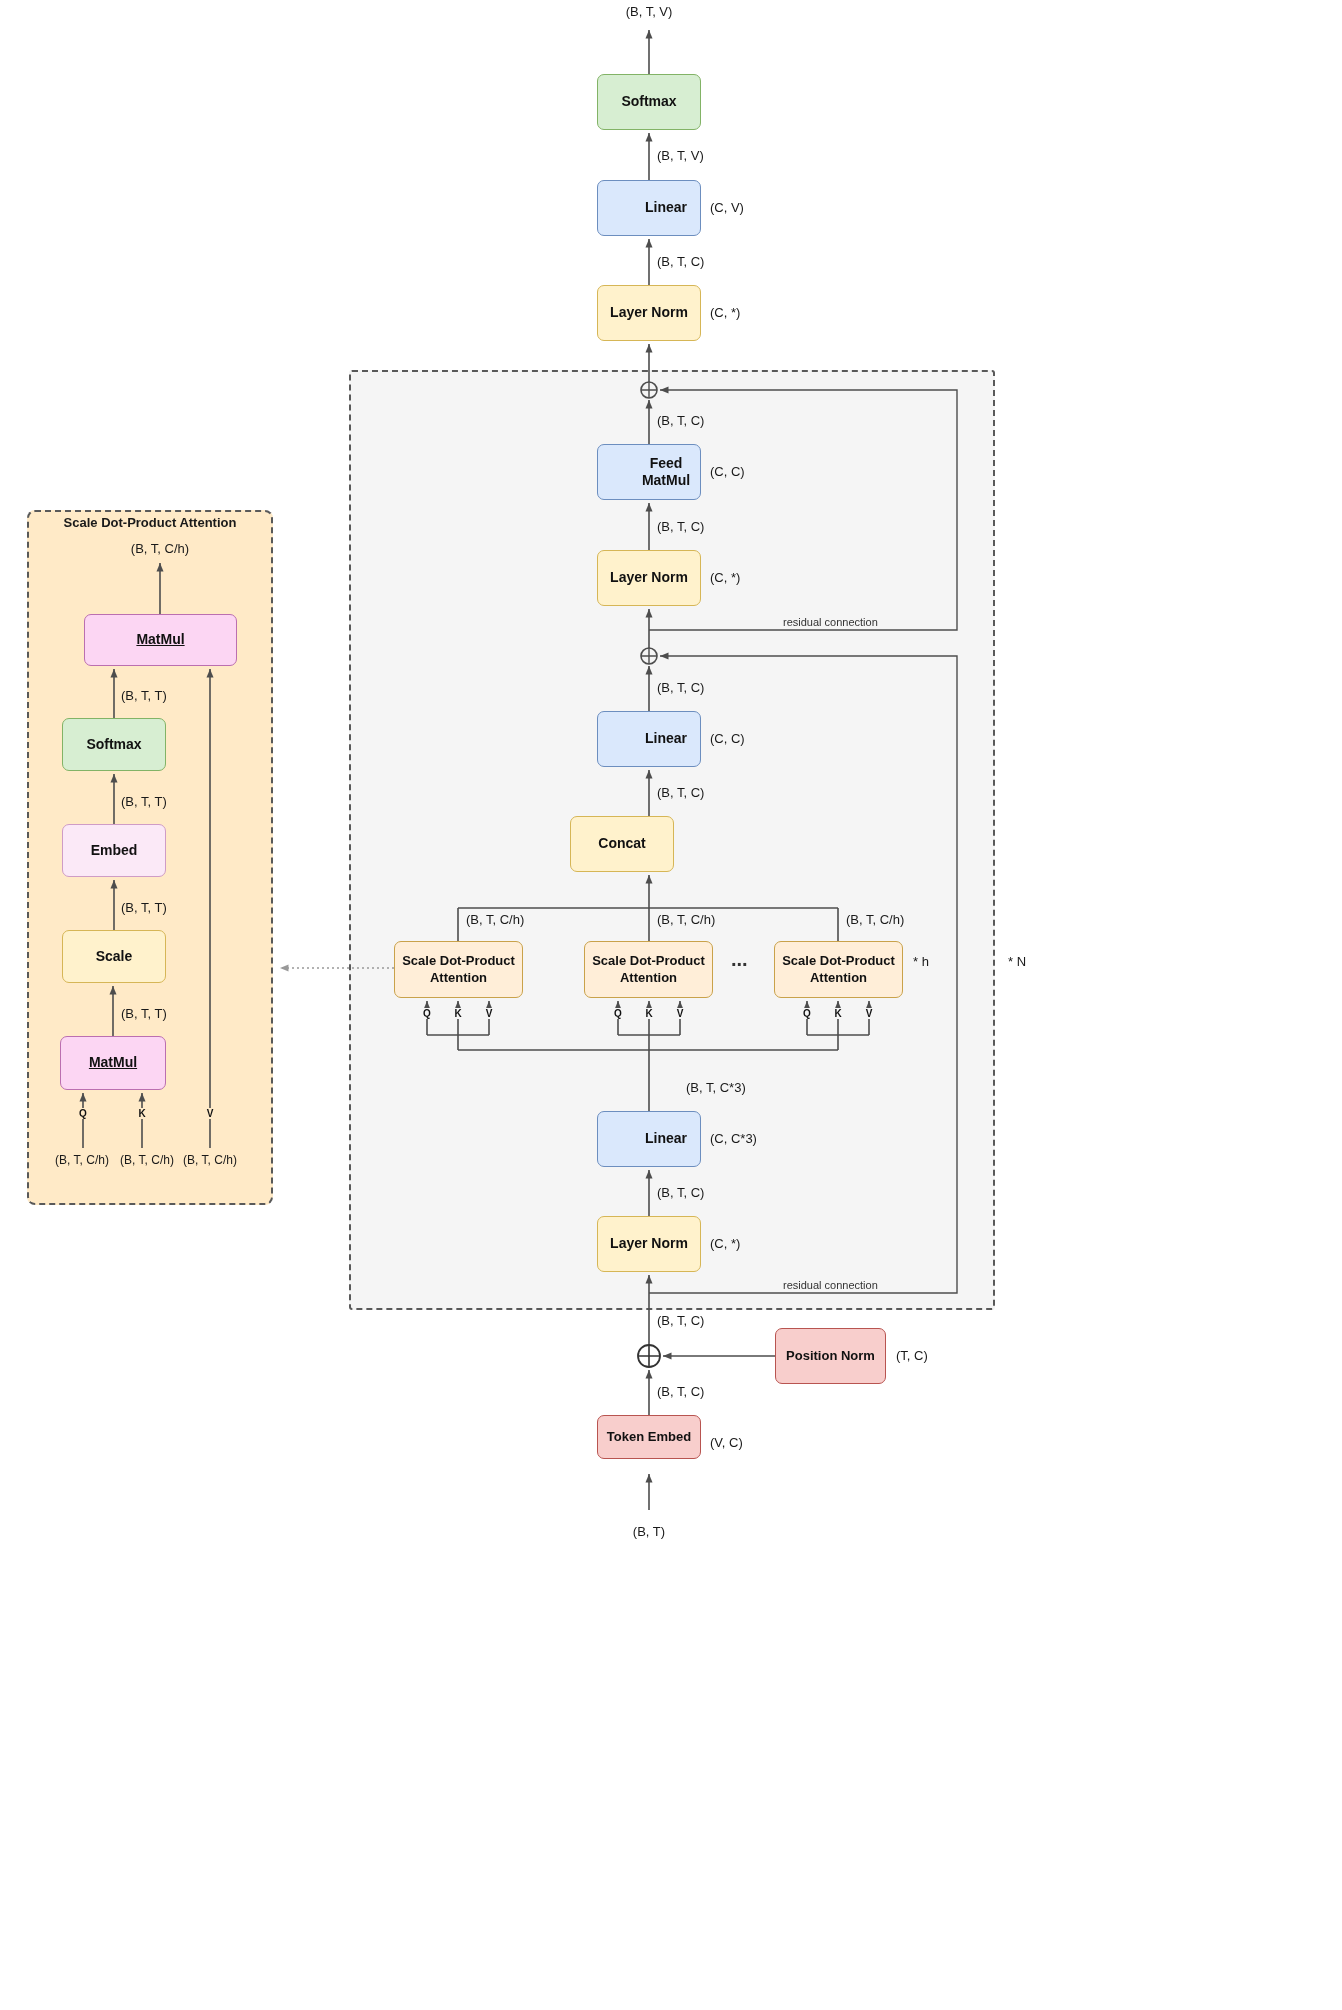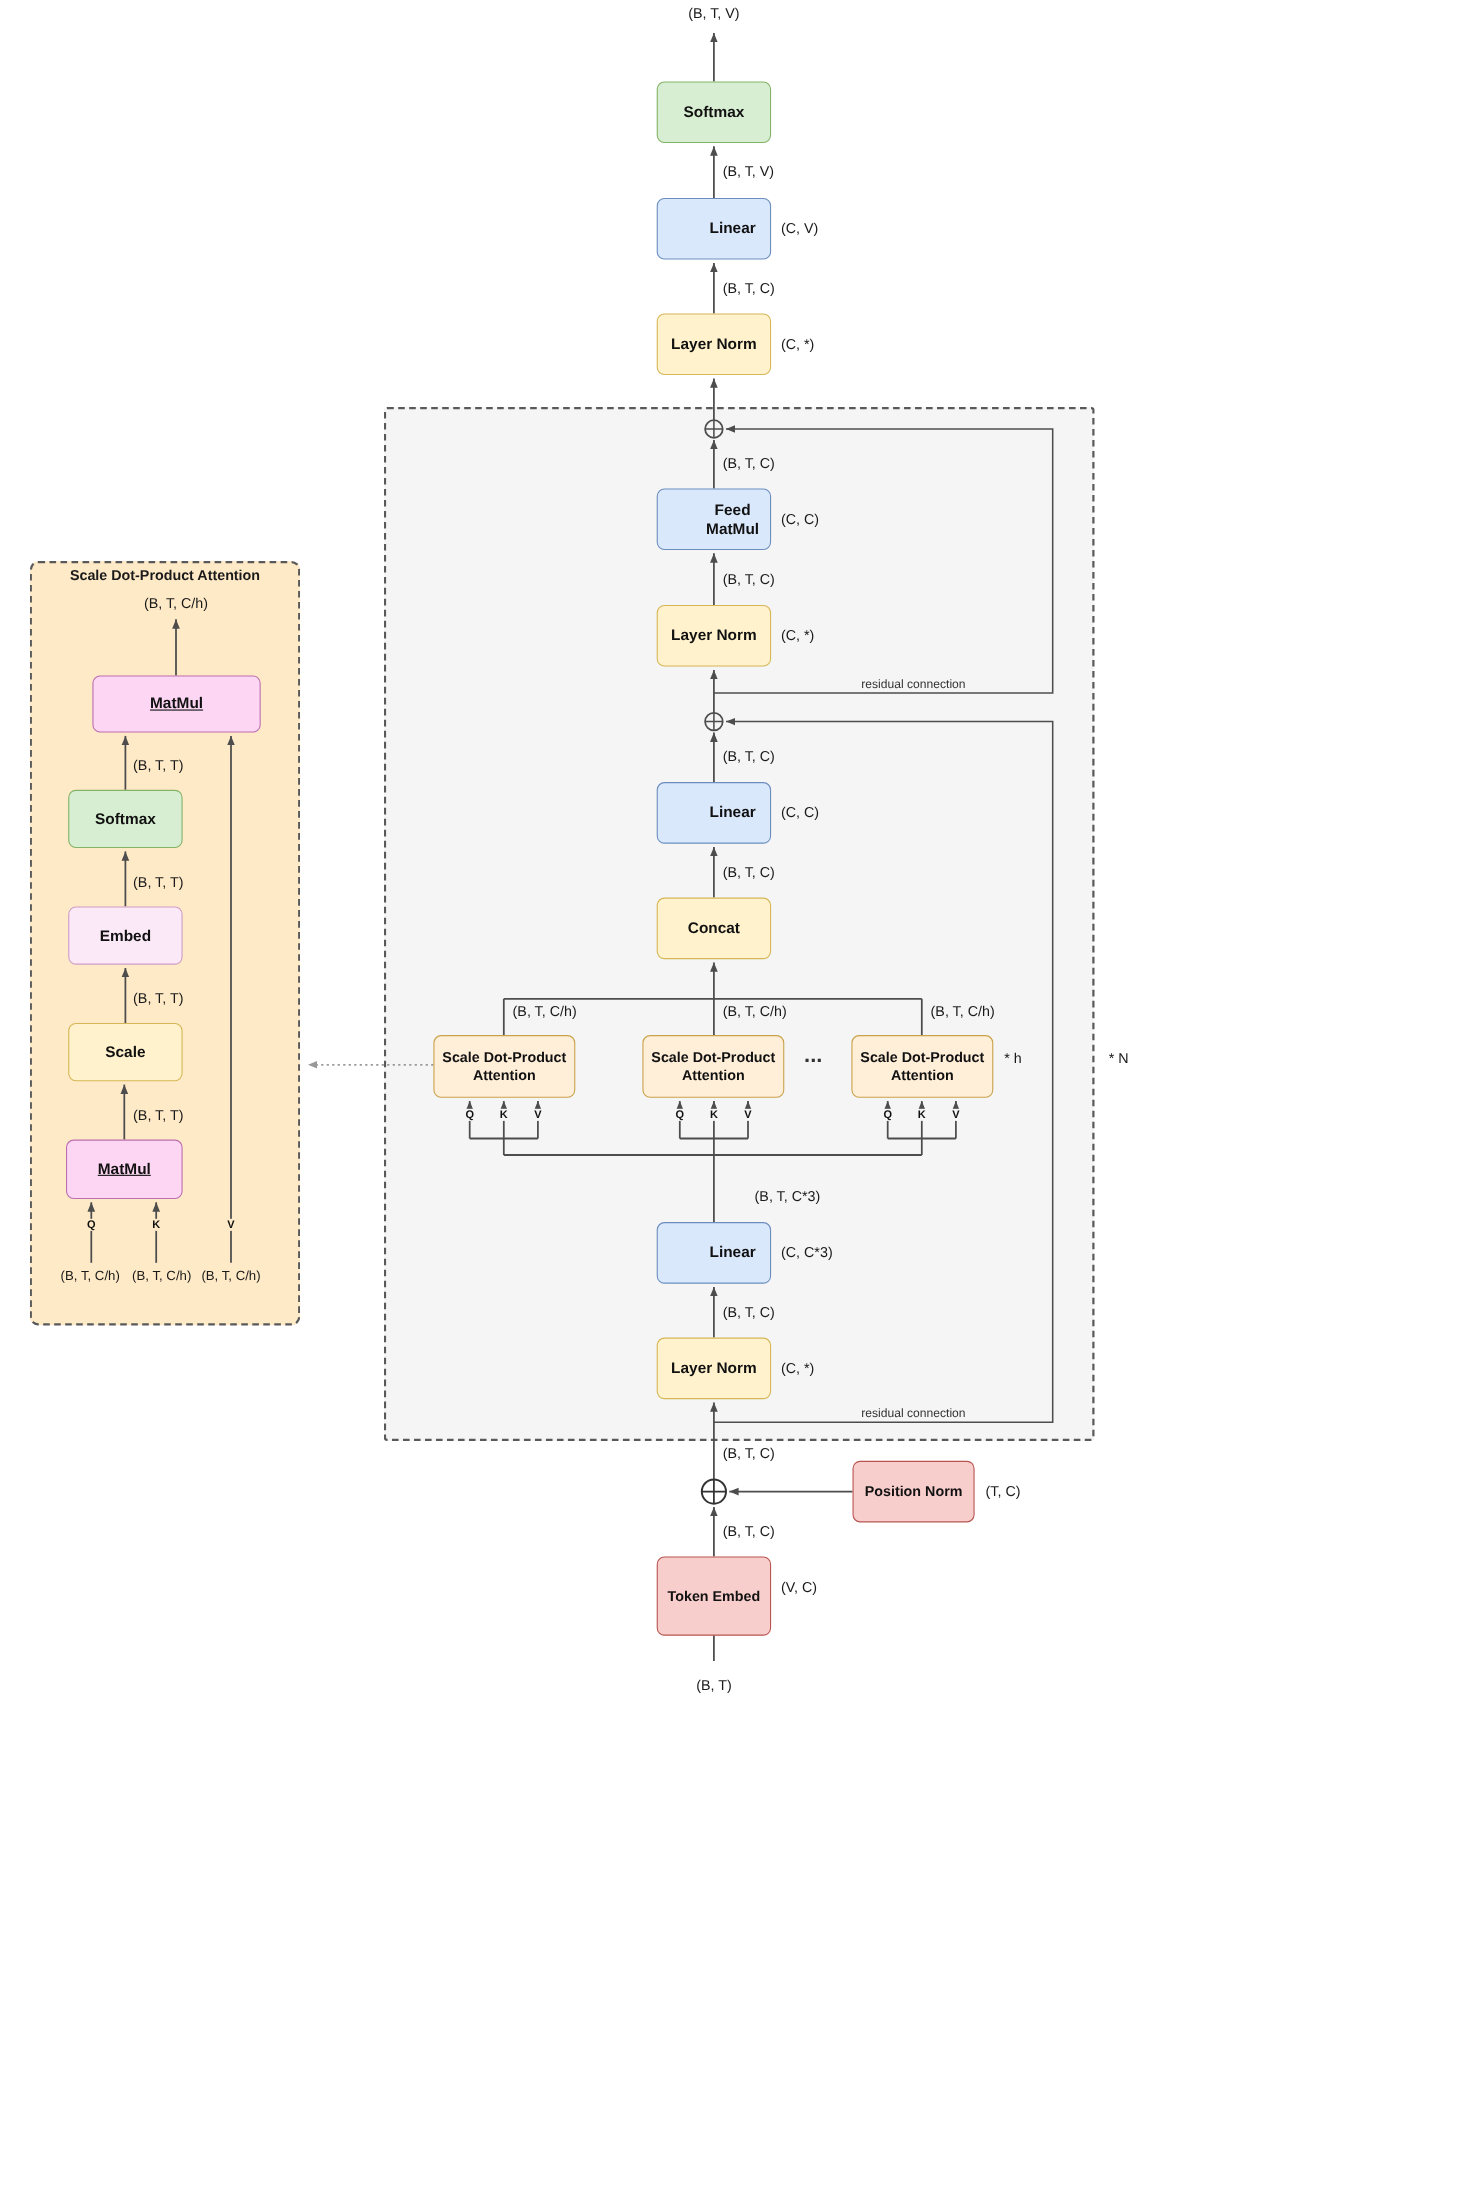--- a/index.html
+++ b/index.html
@@ -117,28 +117,28 @@
       <path d="M638,1356 L660,1356 M649,1345 L649,1367" stroke="#333333" stroke-width="1.6"></path>
     </g>
   </svg>
 
   <div class="box green" style="left:597px;top:74px;width:104px;height:56px">Softmax</div>
   <div class="box blue" style="left:597px;top:180px;width:104px;height:56px">Linear</div>
   <div class="box yellow" style="left:597px;top:285px;width:104px;height:56px">Layer Norm</div>
   <div class="box blue" style="left:597px;top:444px;width:104px;height:56px">Feed MatMul</div>
   <div class="box yellow" style="left:597px;top:550px;width:104px;height:56px">Layer Norm</div>
   <div class="box blue" style="left:597px;top:711px;width:104px;height:56px">Linear</div>
-  <div class="box yellow" style="left:597px;top:816px;width:104px;height:56px">Concat</div>
+  <div class="box yellow" style="left:570px;top:816px;width:104px;height:56px">Concat</div>
   <div class="box tan sm" style="left:394px;top:941px;width:129px;height:57px">Scale Dot-Product Attention</div>
   <div class="box tan sm" style="left:584px;top:941px;width:129px;height:57px">Scale Dot-Product Attention</div>
   <div class="box tan sm" style="left:774px;top:941px;width:129px;height:57px">Scale Dot-Product Attention</div>
   <div class="box blue" style="left:597px;top:1111px;width:104px;height:56px">Linear</div>
   <div class="box yellow" style="left:597px;top:1216px;width:104px;height:56px">Layer Norm</div>
   <div class="box red sm" style="left:775px;top:1328px;width:111px;height:56px">Position Norm</div>
-  <div class="box red sm" style="left:597px;top:1415px;width:104px;height:72px">Token Embed</div>
+  <div class="box red sm" style="left:597px;top:1415px;width:104px;height:44px">Token Embed</div>
 
   <div class="box pink" style="left:84px;top:614px;width:153px;height:52px">MatMul</div>
   <div class="box green" style="left:62px;top:718px;width:104px;height:53px">Softmax</div>
   <div class="box palepink" style="left:62px;top:824px;width:104px;height:53px">Embed</div>
   <div class="box yellow" style="left:62px;top:930px;width:104px;height:53px">Scale</div>
   <div class="box pink" style="left:60px;top:1036px;width:106px;height:54px">MatMul</div>
 
   <span class="lbl ctr" style="left:649px;top:4px">(B, T, V)</span>
   <span class="lbl" style="left:657px;top:148px">(B, T, V)</span>
   <span class="lbl" style="left:710px;top:200px">(C, V)</span>

